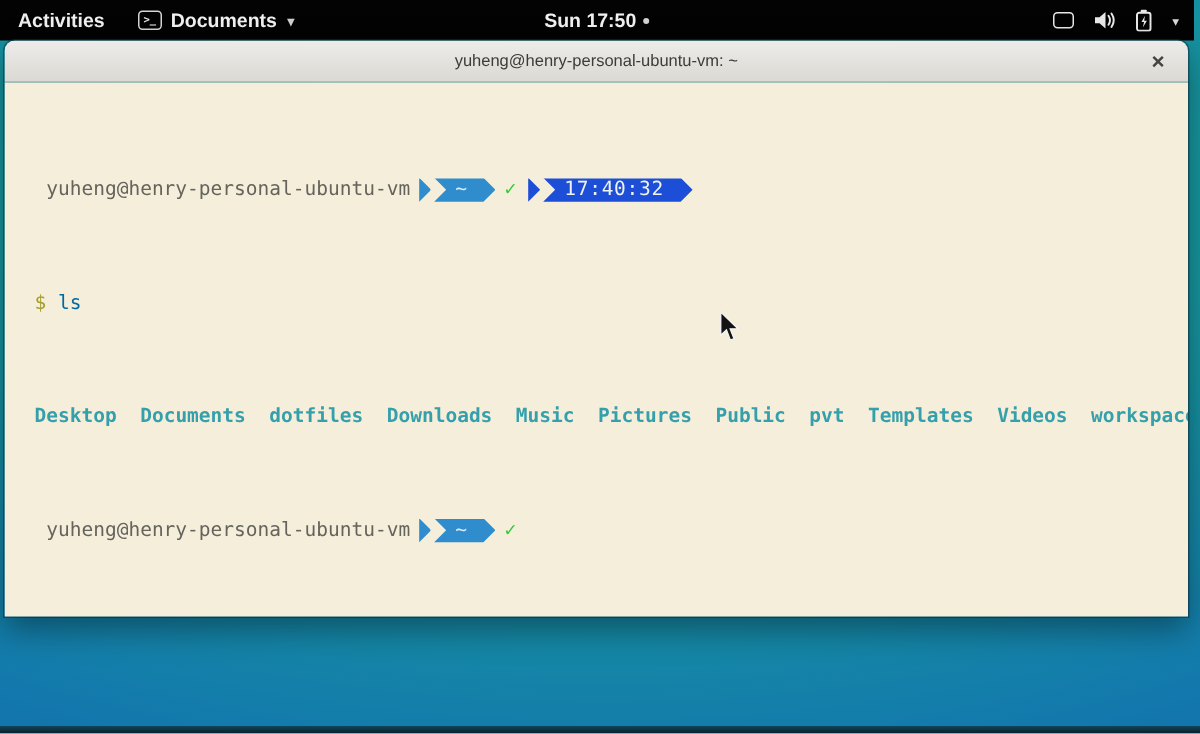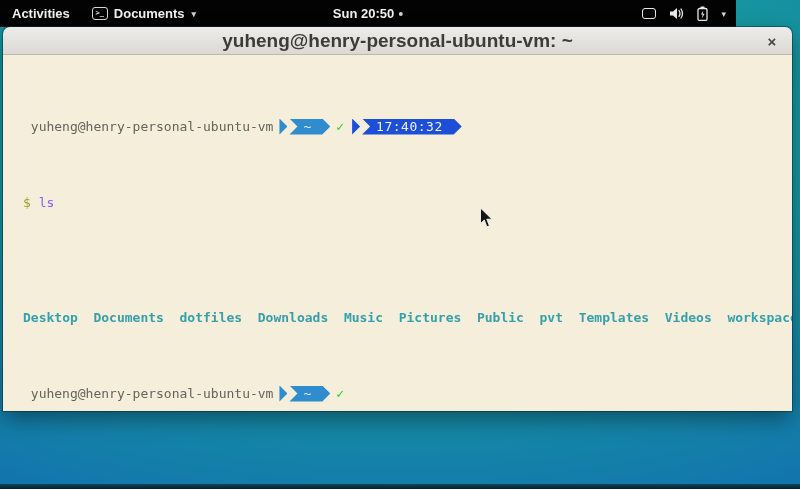--- a/index.html
+++ b/index.html
@@ -16,21 +16,21 @@
     background: radial-gradient(115% 95% at 50% 28%,
       #1aa893 0%, #179b9c 38%, #1378ad 82%, #0f6aa4 100%);
   }
   .desktop-bottom-edge {
     position: absolute; left: 0; right: 0; bottom: 0; height: 5px;
     background: linear-gradient(#11455a, #081f2b);
   }
 
   
   .top-bar {
-    position: absolute; top: 0; left: 0; width: 736px; height: 27px;
+    position: absolute; top: 0; left: 0; width: 796px; height: 27px;
     background: #030303;
     display: flex; align-items: center;
     color: #f1f1f1; font-size: 13px; font-weight: bold;
   }
   .activities { padding: 0 12px; height: 100%; display: flex; align-items: center; cursor: default; }
   .app-menu { display: flex; align-items: center; gap: 6px; padding: 0 10px; height: 100%; }
   .term-app-icon {
     width: 16px; height: 13px;
     border: 1px solid #d6d6d6; border-radius: 3px;
     font-family: "DejaVu Sans Mono", monospace;
@@ -58,21 +58,21 @@
     display: flex; flex-direction: column;
     overflow: hidden;
   }
   .titlebar {
     height: 28px; flex: 0 0 28px;
     background: linear-gradient(#edecE9, #dcd9d4);
     border-bottom: 1px solid #bcb9b3;
     position: relative;
     display: flex; align-items: center; justify-content: center;
   }
-  .titlebar .title { font-size: 19px; font-weight: bold; color: #3c3c38; }
+  .titlebar .title { font-size: 11px; font-weight: normal; color: #3c3c38; }
   .close-btn {
     position: absolute; right: 9px; top: 3px;
     width: 22px; height: 22px;
     display: flex; align-items: center; justify-content: center;
     font-size: 15px; font-weight: bold; color: #45453f;
     border-radius: 4px; cursor: default;
   }
   .terminal {
     flex: 1; background: #f4eeda;
     font-family: "DejaVu Sans Mono", monospace;
@@ -92,41 +92,41 @@
     padding: 0 19px 0 14px;
     clip-path: polygon(0 0, calc(100% - 8px) 0, 100% 50%, calc(100% - 8px) 100%, 0 100%, 8px 50%);
   }
   .blue-bg { background: #2f8ccd; }
   .dark-bg { background: #1d4ed8; }
   .cwd-text { color: #d9edfb; }
   .time-text { color: #eef3ee; letter-spacing: 0.5px; }
   .check { color: #2ecc2e; font-weight: bold; margin: 0 2px 0 6px; }
 
   .prompt-symbol { color: #a49d2f; }
-  .command-text { color: #8b5cf6; margin-left: 1ch; }
-  .ls-line { color: #35a0ac; font-weight: bold; margin-top: 40px; }
+  .command-text { color: #0369a1; margin-left: 1ch; }
+  .ls-line { color: #35a0ac; font-weight: bold; }
   .ls-item + .ls-item { margin-left: 2ch; }
 
   
   .mouse-pointer { position: absolute; left: 479px; top: 207px; pointer-events: none; }
 </style>
 </head>
 <body>
 
 <div class="desktop"></div>
 
 <div class="top-bar">
   <div class="activities">Activities</div>
   <div class="app-menu">
     <span class="term-app-icon">&gt;_</span>
     <span>Documents</span>
     <span class="dropdown-chevron">▾</span>
   </div>
   <div class="clock-area">
-    <span>Sun 20:50</span>
+    <span>Sun 17:50</span>
     <span class="notif-dot"></span>
   </div>
   <div class="status-icons">
     <span class="display-icon"></span>
     <span style="display:inline-flex">
       <svg width="15" height="13" viewBox="0 0 15 13">
         <path d="M1 4.5 h3 l4 -3.5 v11 l-4 -3.5 h-3 z" fill="#e9e9e9"></path>
         <path d="M10 3.5 q2 3 0 6 M12 2 q3 4.5 0 9" stroke="#e9e9e9" stroke-width="1.3" fill="none" stroke-linecap="round"></path>
       </svg>
     </span>

